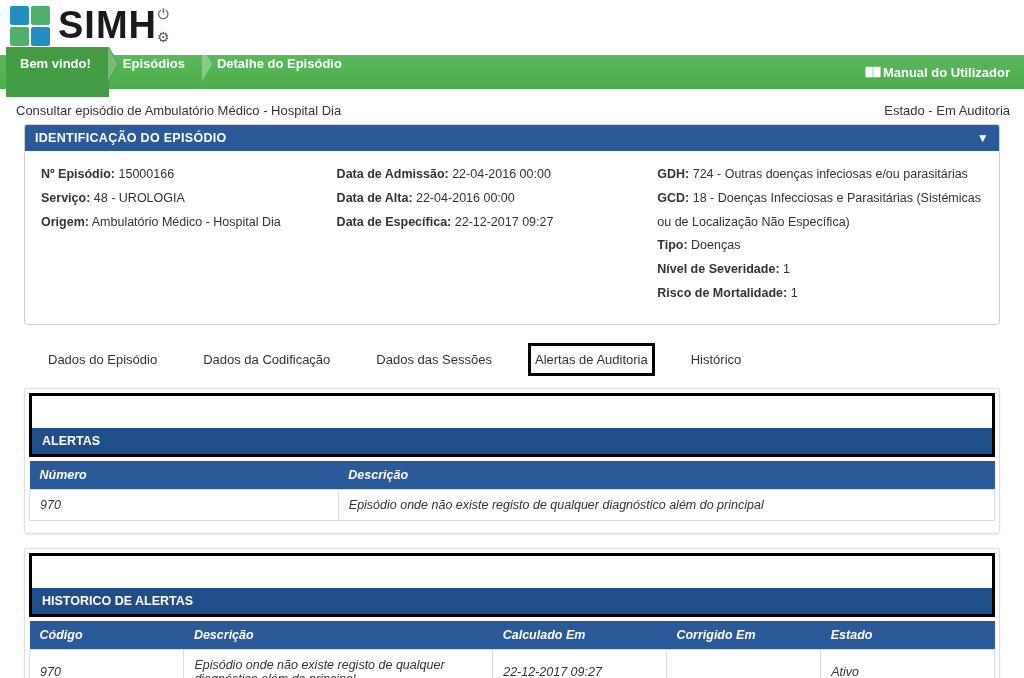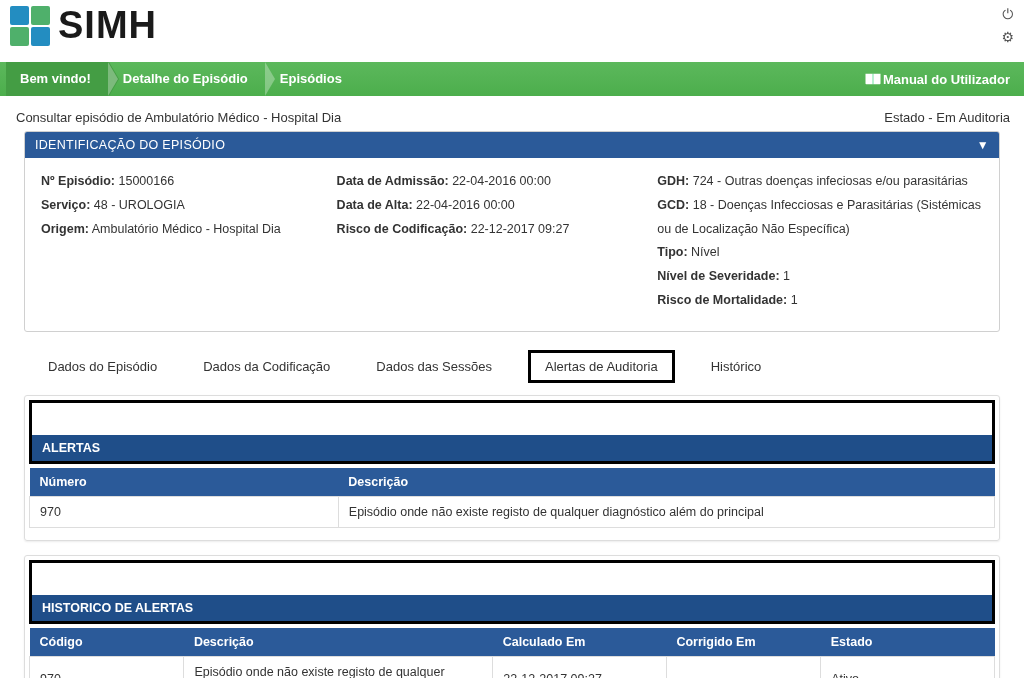--- a/index.html
+++ b/index.html
@@ -1,56 +1,56 @@
 <!DOCTYPE html>
 <html><head>
 <meta charset="utf-8">
 <style>
   * { box-sizing: border-box; margin: 0; padding: 0; }
   body { font-family: Arial, Helvetica, sans-serif; font-size: 13px; color: #333; background: #fff; }
-  .top-area { display: flex; justify-content: space-between; align-items: center; padding: 4px 10px 15px 10px; }
+  .top-area { display: flex; justify-content: flex-start; align-items: center; padding: 4px 10px 8px 10px; }
   .logo-block { display: flex; align-items: center; gap: 8px; }
   .logo-icon { width: 40px; height: 40px; display: grid; grid-template-columns: 1fr 1fr; grid-template-rows: 1fr 1fr; gap: 2px; }
   .logo-sq { border-radius: 2px; }
   .sq1 { background: #238dc1; }
   .sq2 { background: #4fb06b; }
   .sq3 { background: #4fb06b; }
   .sq4 { background: #238dc1; }
   .brand-text { font-size: 38px; font-weight: 800; letter-spacing: 1px; color: #1a1a1a; }
   .top-icons { display: flex; flex-direction: column; gap: 6px; color: #555; font-size: 14px; align-items: center; }
   .top-icons span { cursor: pointer; }
   .greenbar { background: #4cae4c; background: linear-gradient(#5cb85c,#4cae4c); color: #fff; display: flex; align-items: center; height: 34px; padding-left: 6px; }
-  .crumb { position: relative; padding: 0 18px 0 14px; line-height: 34px; font-size: 13px; font-weight: bold; }
+  .crumb { position: relative; padding: 0 18px 16px 14px; line-height: 34px; font-size: 13px; font-weight: bold; }
   .crumb.first { background: #449d44; }
   .crumb.first::after {
     content:""; position:absolute; right:-10px; top:0; width:0; height:0;
     border-top:17px solid transparent; border-bottom:17px solid transparent; border-left:10px solid #449d44;
   }
   .crumb.link { cursor:pointer; }
   .crumb.divider::before{
     content:""; position:absolute; left:-1px; top:0; width:0;height:0;
     border-top:17px solid transparent;border-bottom:17px solid transparent;border-left:10px solid rgba(255,255,255,0.3);
   }
   .manual { margin-left:auto; display:flex; align-items:center; gap:1px; padding-right:14px; font-weight:bold; cursor:pointer;}
   .book-icon { width:18px;height:14px; }
   .page-body { padding: 10px 14px; }
   .title-row { display:flex; justify-content:space-between; font-weight:normal; font-size:13px; margin:4px 0 6px 2px; color:#333;}
   .panel { border:1px solid #d0d0d0; border-radius:3px; margin-bottom:12px; overflow:hidden; margin-left:10px; margin-right:10px;}
-  .panel-head { background:#2b5a99; color:#fff; padding:6px 10px; font-size:12.5px; font-weight:normal; letter-spacing:.3px; position:relative; }
+  .panel-head { background:#2b5a99; color:#fff; padding:6px 10px; font-size:12.5px; font-weight:bold; letter-spacing:.3px; position:relative; }
   .panel-head .chev { position:absolute; right:10px; top:6px; font-size:12px; }
   .id-body { padding:12px 16px 18px 16px; display:grid; grid-template-columns: 1.1fr 1.2fr 1.3fr; gap:8px 20px; font-size:12.5px; color:#333;}
   .id-body .row { line-height:1.9; }
   .id-body b { color:#333; }
   .tabs { display:flex; gap:26px; padding: 6px 0 8px 0; margin: 10px 0 4px 24px; font-size:13px; align-items:center;}
   .tab { padding:6px 10px; color:#333; cursor:pointer; }
-  .tab.active-frame { border:3px solid #000; border-bottom:3px solid #000; padding:6px 14px; }
+  .tab.active-frame { border:3px solid #000; border-bottom:3px solid #000; padding:6px 4px; }
   .section { margin: 0 10px 14px 10px; border:1px solid #ddd; border-radius:3px; box-shadow:0 1px 2px rgba(0,0,0,.08); padding-bottom:8px;}
   .sect-frame{ border:3px solid #000; margin:4px; }
   .sect-head{ background:#1f4e89; color:#fff; font-weight:bold; font-size:12.5px; padding:6px 10px;margin-top:32px;}
-  table.data { width: calc(100% - 8px); margin:4px; border-collapse:collapse; font-size:12.5px;}
+  table.data { width: calc(100% - 8px); margin:4px; border-collapse:collapse; font-size:12.5px;font-style:italic;}
   table.data th { background:#2b5a99; color:#fff; text-align:left; padding:7px 10px; font-weight:bold; font-size:12.5px;}
   table.data td { padding:8px 10px; border:1px solid #ddd; background:#fff;}
   .btn { display:inline-block; background:#3aa3e3; color:#fff; border:none; border-radius:3px; padding:8px 16px; font-size:13px; font-weight:bold; cursor:pointer; margin:10px 0 0 34px;}
 </style>
 </head>
 <body>
 
 <div class="top-area">
   <div class="logo-block">
     <div class="logo-icon">
@@ -62,22 +62,22 @@
     <div class="brand-text">SIMH</div>
   </div>
   <div class="top-icons">
     <span>⏻</span>
     <span>⚙</span>
   </div>
 </div>
 
 <div class="greenbar">
   <div class="crumb first">Bem vindo!</div>
+  <div class="crumb link divider">Episódios</div>
   <div class="crumb divider" style="font-weight:bold">Detalhe do Episódio</div>
-  <div class="crumb link divider">Episódios</div>
   <div class="manual">
     <svg class="book-icon" viewBox="0 0 24 18">
         <path fill="#fff" d="M2 2h9v14H3a1 1 0 0 1-1-1V2zm20 0v13a1 1 0 0 1-1 1h-8V2h9z"></path>
         <path fill="#cfe" d="M11 2h2v14h-2z"></path>
       </svg>
     <span>Manual do Utilizador</span>
   </div>
 </div>
 
 <div class="page-body">
@@ -93,26 +93,26 @@
     </div>
     <div class="id-body">
       <div>
         <div class="row"><b>Nº Episódio:</b> <span>15000166</span></div>
         <div class="row"><b>Serviço:</b> <span>48 - UROLOGIA</span></div>
         <div class="row"><b>Origem:</b> <span>Ambulatório Médico - Hospital Dia</span></div>
       </div>
       <div>
         <div class="row"><b>Data de Admissão:</b> <span>22-04-2016 00:00</span></div>
         <div class="row"><b>Data de Alta:</b> <span>22-04-2016 00:00</span></div>
-        <div class="row"><b>Risco de Codificação:</b> <span>22-12-2017 09:27</span></div>
+        <div class="row"><b>Data de Específica:</b> <span>22-12-2017 09:27</span></div>
       </div>
       <div>
         <div class="row"><b>GDH:</b> <span>724 - Outras doenças infeciosas e/ou parasitárias</span></div>
         <div class="row"><b>GCD:</b> <span>18 - Doenças Infecciosas e Parasitárias (Sistémicas ou de Localização Não Específica)</span></div>
-        <div class="row"><b>Tipo:</b> <span>Nível</span></div>
+        <div class="row"><b>Tipo:</b> <span>Doenças</span></div>
         <div class="row"><b>Nível de Severidade:</b> <span>1</span></div>
         <div class="row"><b>Risco de Mortalidade:</b> <span>1</span></div>
       </div>
     </div>
   </div>
 
   <div class="tabs">
     <div class="tab">Dados do Episódio</div>
     <div class="tab">Dados da Codificação</div>
     <div class="tab">Dados das Sessões</div>

